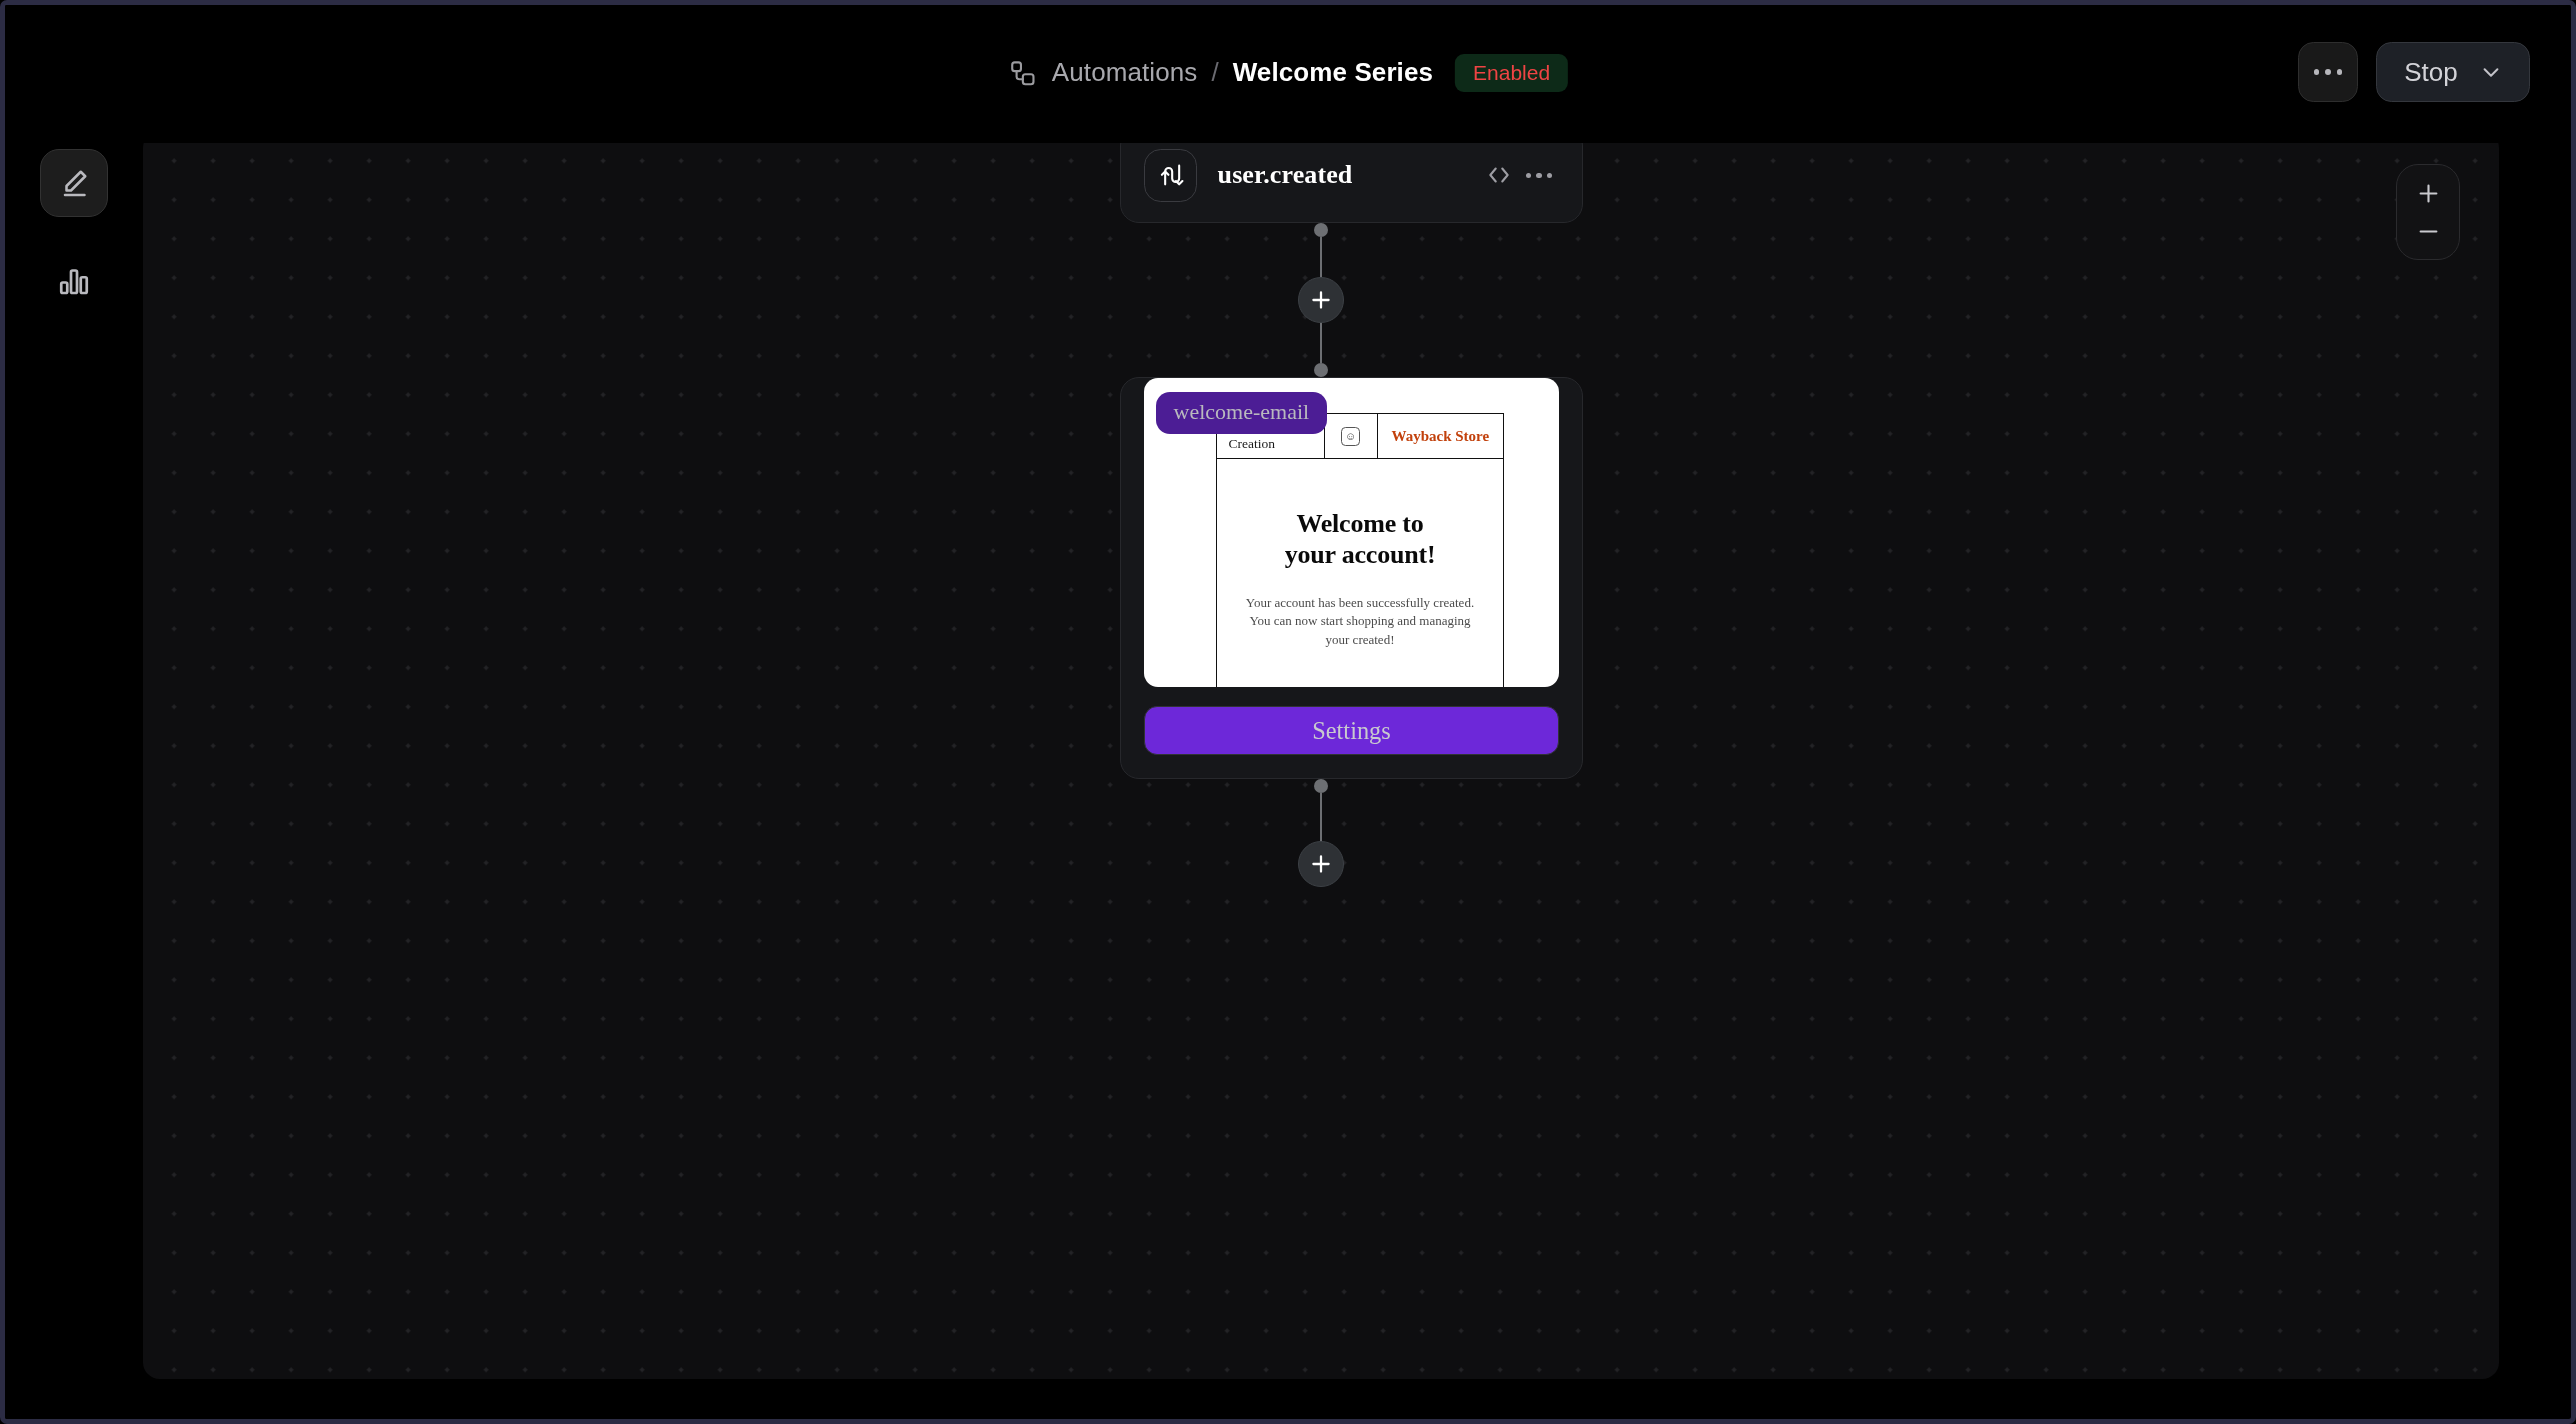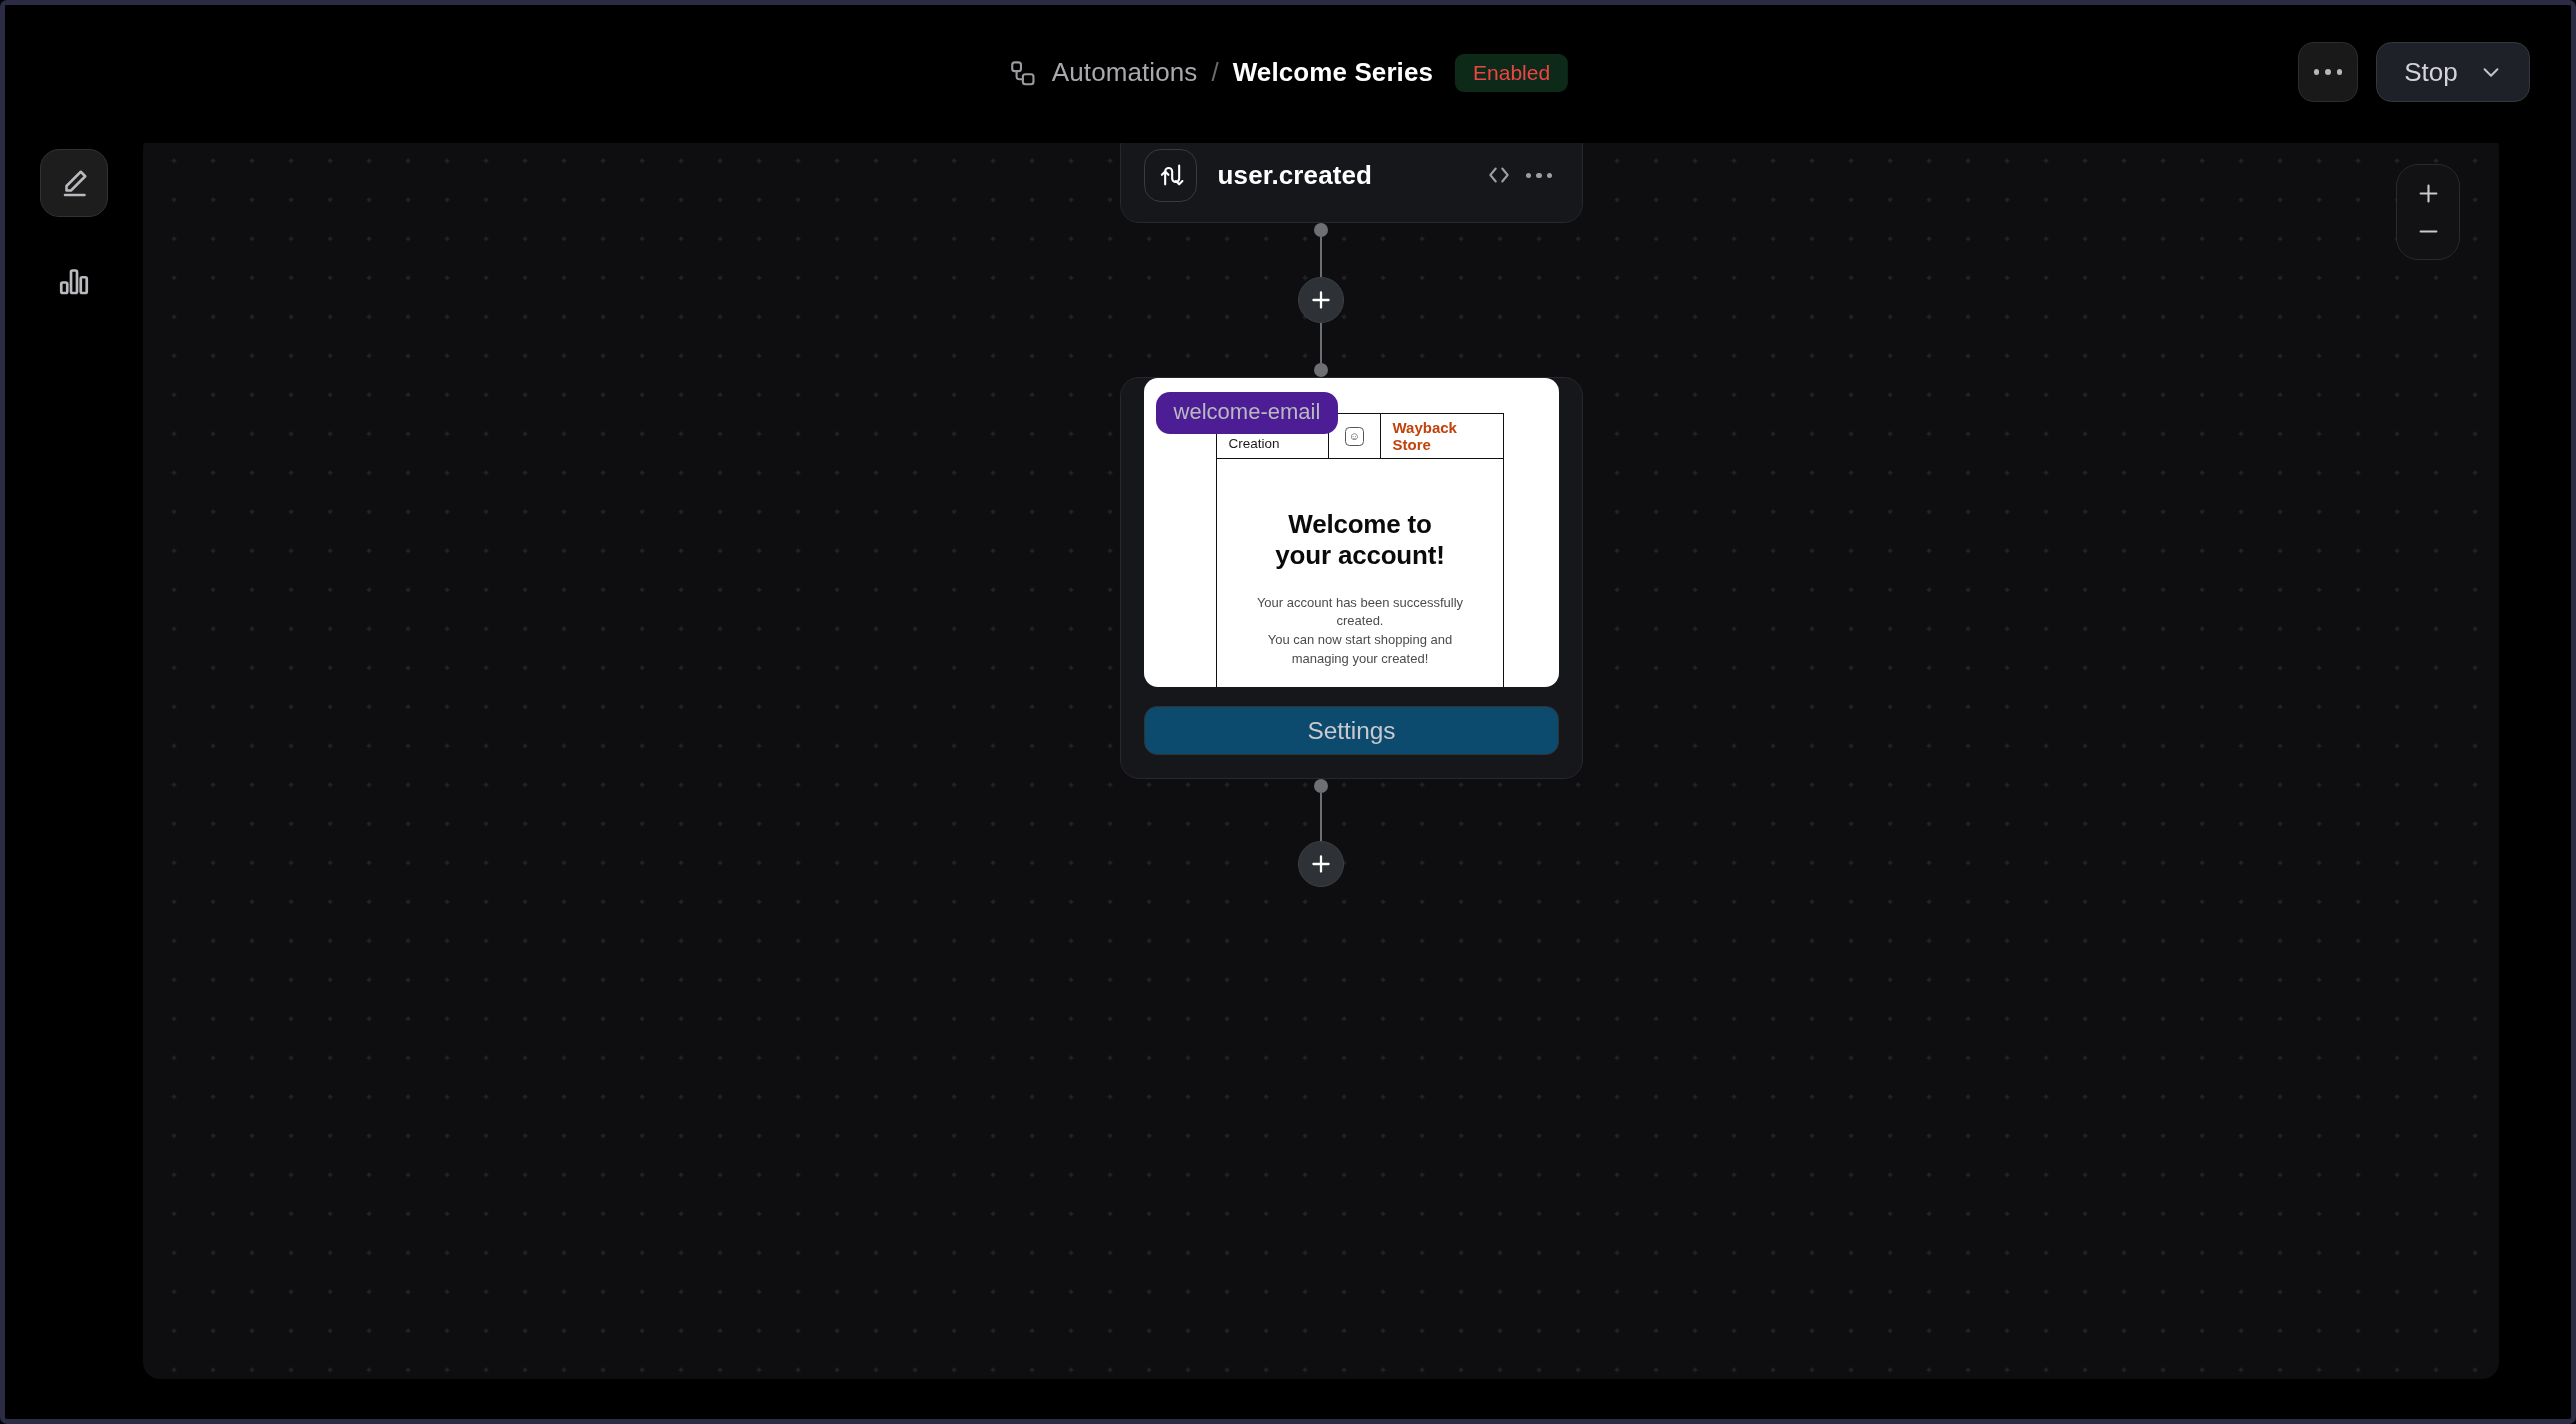--- a/index.html
+++ b/index.html
@@ -132,20 +132,21 @@
     color:#c9c9ce;
   }
   .zoom-btn svg{ width:27px; height:27px; display:block; }
 
   
   .flow{
     position:absolute;
     left:50%; transform:translateX(-50%);
     top:-3.9px;
     width:402px;
+    font-family:Liberation Serif, serif;
   }
 
   .connector{
     position:relative;
     width:100%;
     display:flex; flex-direction:column; align-items:center;
   }
   .conn-line{
     width:2.6px; background:#6d6f73; flex:0 0 auto;
   }
@@ -262,21 +263,21 @@
     text-align:center;
     margin-top:23px;
     font-size:13px;
     color:#4c4c4c;
     line-height:1.45;
   }
 
   .settings-btn{
     margin-top:19px;
     height:49px;
-    background:#0c4a6e;
+    background:#6d28d9;
     border:0.6px solid #313236;
     border-radius:13px;
     display:flex; align-items:center; justify-content:center;
   }
   .settings-btn span{ font-size:24.4px; color:#c9c9ce; }
 </style>
 </head>
 <body>
 
 <div class="window-frame">

